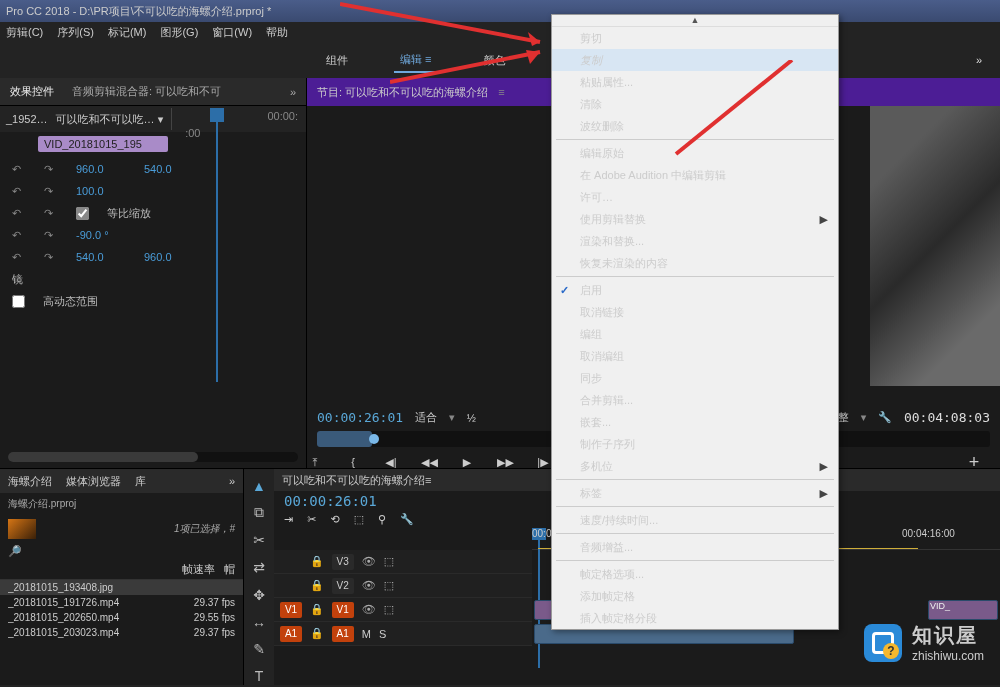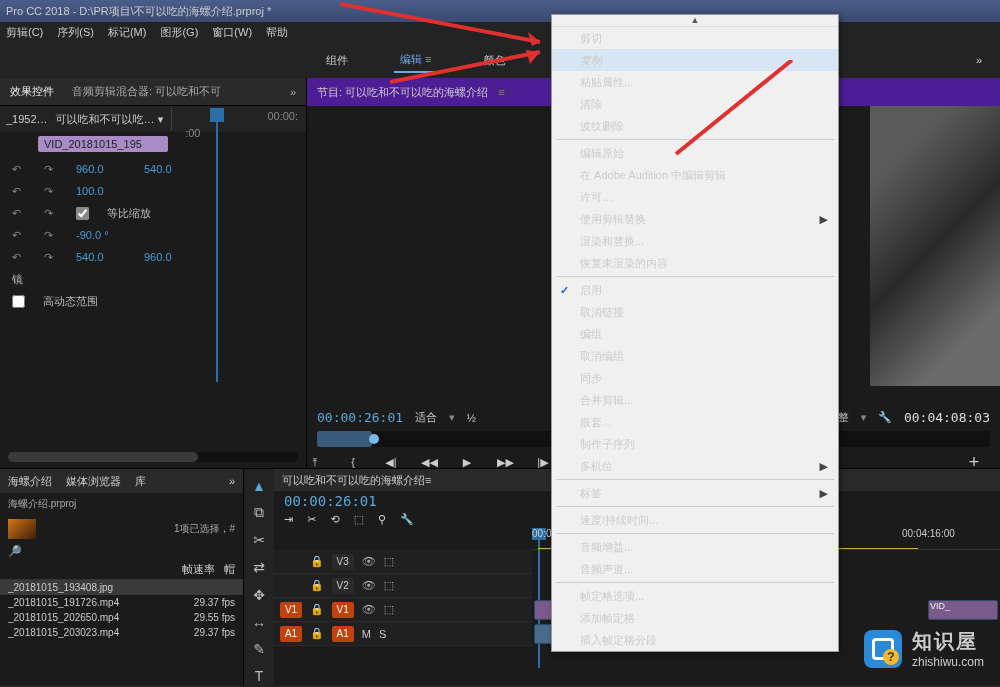--- a/index.html
+++ b/index.html
@@ -50,21 +50,21 @@
 .prog-scrub .dot{position:absolute;left:52px;top:3px;width:10px;height:10px;background:#7ab8e8;border-radius:50%;}
 .transport{display:flex;align-items:center;justify-content:center;gap:22px;height:26px;color:#bbb;font-size:14px;}
 .transport .btn{width:16px;text-align:center;}
 .transport .camera{margin-left:60px;}
 .transport .plus{margin-left:auto;margin-right:18px;font-size:18px;}
 .lower{display:flex;height:217px;border-top:1px solid #000;}
 .project-pane{width:244px;background:#1b1b1b;border-right:1px solid #000;position:relative;}
 .proj-tabs{height:24px;display:flex;align-items:center;padding:0 8px;gap:14px;background:#2a2a2a;}
 .proj-tabs .more{margin-left:auto;}
 .proj-path{padding:4px 8px;color:#aaa;font-size:10px;}
-.proj-info{display:flex;padding:4px 8px;gap:8px;align-items:center;}
+.proj-info{display:flex;padding:4px 8px;gap:8px;align-items:center;font-style:italic;}
 .proj-info .swatch{width:28px;height:20px;background:linear-gradient(135deg,#d57515,#3a2008);}
 .proj-info .sel{margin-left:auto;color:#aaa;font-size:10px;}
 .proj-search{padding:2px 8px;}
 .proj-search .srch{color:#888;}
 .proj-cols{display:flex;padding:2px 8px;color:#aaa;border-bottom:1px solid #333;}
 .proj-cols .c1{flex:1;}
 .proj-cols .c2{width:56px;text-align:right;}
 .proj-row{display:flex;padding:2px 8px;color:#ccc;}
 .proj-row.sel{background:#3a3a3a;}
 .proj-row .c1{flex:1;white-space:nowrap;overflow:hidden;font-size:10px;}
@@ -97,21 +97,21 @@
 .context-menu .mi{height:22px;display:flex;align-items:center;padding:0 28px;position:relative;}
 .context-menu .mi.hl{background:#d8e6f3;font-style:italic;}
 .context-menu .mi.disabled{color:#999;}
 .context-menu .sep{height:1px;background:#ccc;margin:2px 4px;}
 .context-menu .mi .arr{position:absolute;right:10px;color:#444;}
 .context-menu .mi .chk{position:absolute;left:8px;color:#2a6ac8;font-weight:bold;}
 .arrow-red{position:absolute;pointer-events:none;z-index:200;}
 .arrow1{left:340px;top:-2px;width:210px;height:48px;}
 .arrow2{left:390px;top:46px;width:156px;height:44px;}
 .arrow3{left:672px;top:60px;width:130px;height:98px;}
-.logo{position:absolute;right:16px;bottom:18px;display:flex;align-items:center;gap:10px;z-index:300;}
+.logo{position:absolute;right:16px;bottom:24px;display:flex;align-items:center;gap:10px;z-index:300;}
 .logo .badge{width:38px;height:38px;background:#2a8ad8;border-radius:8px;display:flex;align-items:center;justify-content:center;}
 .logo .badge .inner{width:22px;height:22px;border:3px solid #fff;border-radius:4px;position:relative;}
 .logo .badge .inner::after{content:"?";position:absolute;right:-8px;bottom:-8px;width:16px;height:16px;background:#f5b82e;border-radius:50%;color:#333;font-weight:bold;text-align:center;line-height:16px;font-size:12px;}
 .logo .txt{color:#fff;}
 .logo .txt .big{font-size:20px;font-weight:bold;letter-spacing:2px;}
 .logo .txt .small{font-size:12px;color:#ccc;}
 </style>
 </head>
 <body>
 
@@ -418,23 +418,20 @@
       <span class="arr">▶</span>
     </div>
     <div class="sep"></div>
     <div class="mi">
       <span>速度/持续时间...</span>
     </div>
     <div class="sep"></div>
     <div class="mi">
       <span>音频增益...</span>
     </div>
-    <div class="mi">
-      <span>音频声道...</span>
-    </div>
     <div class="sep"></div>
     <div class="mi">
       <span>帧定格选项...</span>
     </div>
     <div class="mi">
       <span>添加帧定格</span>
     </div>
     <div class="mi">
       <span>插入帧定格分段</span>
     </div>

